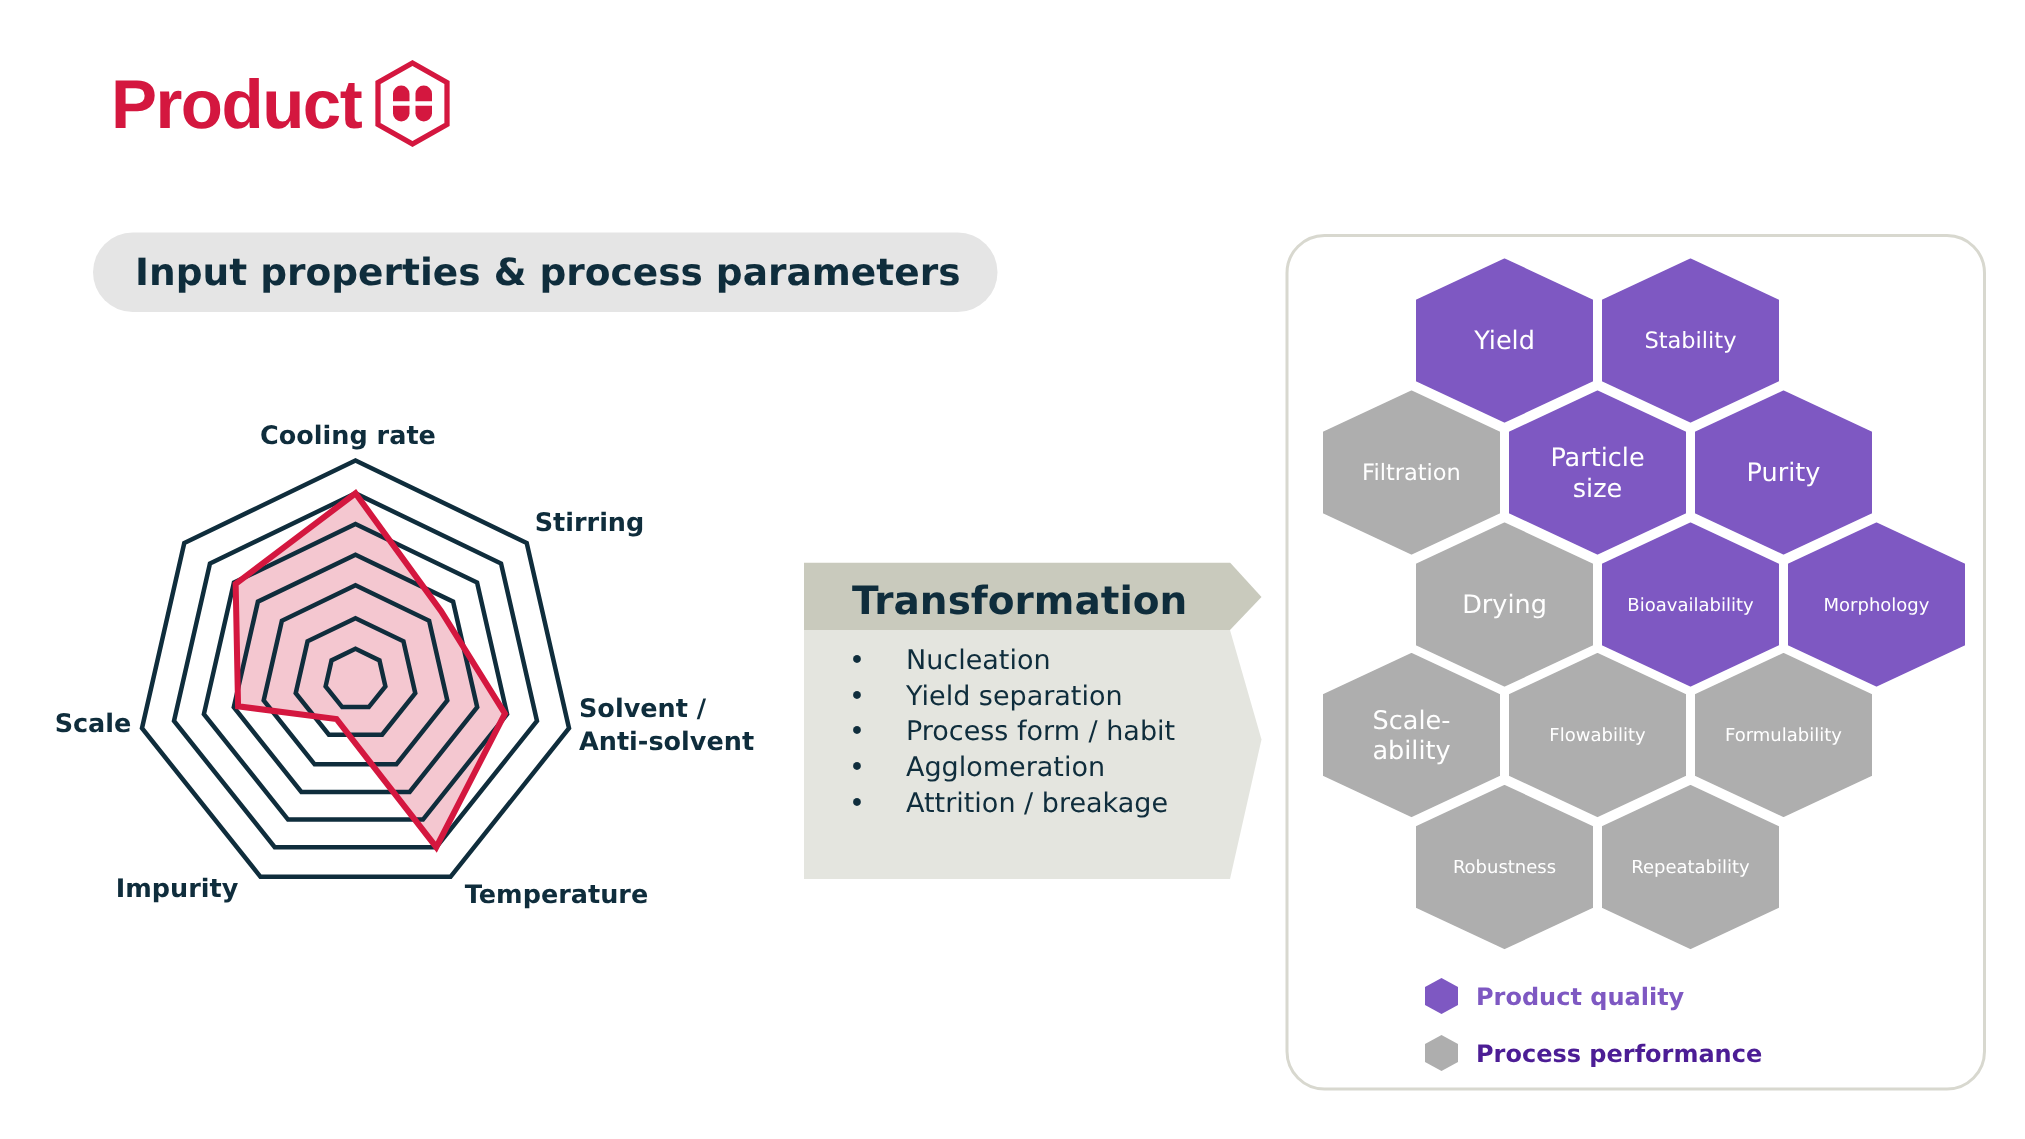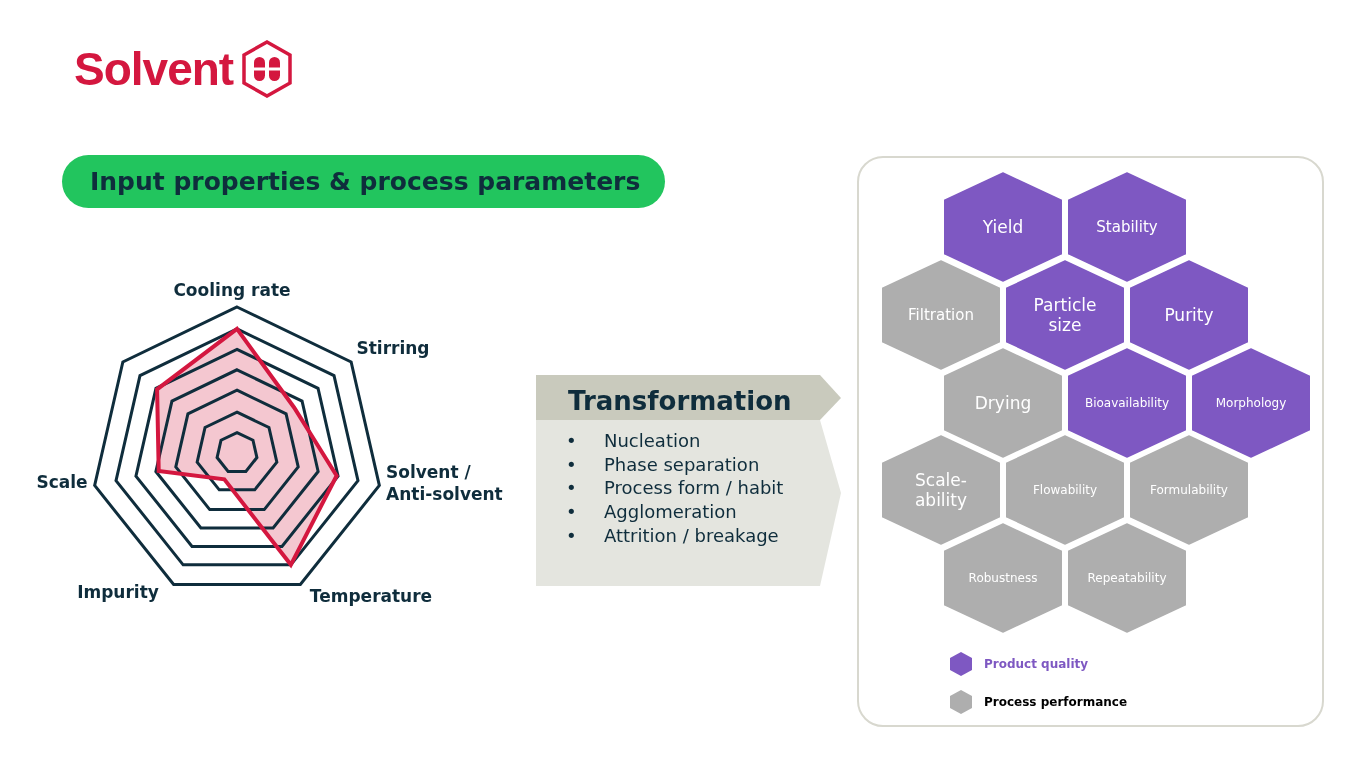--- a/index.html
+++ b/index.html
@@ -1,38 +1,38 @@
 <!DOCTYPE html>
 <html><head>
 <meta charset="utf-8">
 <style>
   html,body{margin:0;padding:0;background:#fff;}
   body{width:1350px;height:759px;position:relative;overflow:hidden;font-family:"Liberation Sans",sans-serif;}
   .logo{position:absolute;left:74px;top:40px;display:flex;align-items:center;gap:8px;}
   .logo-text{font-family:"Liberation Sans",sans-serif;font-weight:bold;font-size:46px;color:#d4173f;letter-spacing:-1px;line-height:1;}
-  .pill{position:absolute;left:62px;top:155px;width:603px;height:53px;border-radius:27px;background:#22c55e;display:flex;align-items:center;}
+  .pill{position:absolute;left:62px;top:155px;width:603px;height:53px;border-radius:27px;background:#e5e5e5;display:flex;align-items:center;}
   .pill span{margin-left:28px;font-family:"DejaVu Sans",sans-serif;font-weight:bold;font-size:25px;color:#0f2d3c;}
   #radar{position:absolute;left:0;top:260px;}
   .rlabel{font-family:"DejaVu Sans",sans-serif;font-weight:bold;font-size:17px;fill:#0f2d3c;}
   .transform{position:absolute;left:536px;top:375px;}
   .t-head{position:absolute;left:32px;top:11px;font-family:"DejaVu Sans",sans-serif;font-weight:bold;font-size:26px;color:#0f2d3c;white-space:nowrap;}
   .t-list{position:absolute;left:30px;top:54px;margin:0;padding:0;list-style:none;}
   .t-list li{font-family:"DejaVu Sans",sans-serif;font-size:18px;color:#0f2d3c;line-height:23.7px;white-space:nowrap;}
   .t-list li .b{display:inline-block;width:38px;}
   .panel{position:absolute;left:857px;top:156px;width:467px;height:571px;border:2px solid #d8d8cf;border-radius:26px;box-sizing:border-box;}
   #hexes{position:absolute;left:860px;top:160px;}
   .hl{font-family:"DejaVu Sans",sans-serif;fill:#fff;text-anchor:middle;}
   .legend{position:absolute;left:948px;display:flex;align-items:center;gap:10px;}
-  .legend span.t{font-family:"DejaVu Sans",sans-serif;font-weight:bold;font-size:12px;}
+  .legend span.t{font-family:"DejaVu Sans",sans-serif;font-weight:bold;font-size:16px;}
 </style>
 </head>
 <body>
 
 <div class="logo">
-  <span class="logo-text">Solvent</span>
+  <span class="logo-text">Product</span>
   <svg width="52" height="58" viewBox="0 0 52 58">
     <polygon points="26,2 49,15 49,43 26,56 3,43 3,15" fill="none" stroke="#d4173f" stroke-width="3.5"></polygon>
     <rect x="13" y="17" width="11" height="24" rx="5.5" fill="#d4173f"></rect>
     <rect x="28" y="17" width="11" height="24" rx="5.5" fill="#d4173f"></rect>
     <rect x="11" y="27.5" width="30" height="3" fill="#fff"></rect>
   </svg>
 </div>
 
 <div class="pill">
   <span>Input properties &amp; process parameters</span>
@@ -64,21 +64,21 @@
   </svg>
 
 <div class="transform">
   <svg width="306" height="213" style="position:absolute;left:0;top:0;">
     <polygon points="0,0 284,0 305,23 284,45 0,45" fill="#c9cabd"></polygon>
     <polygon points="0,45 284,45 305,118 284,211 0,211" fill="#e4e5df"></polygon>
   </svg>
   <div class="t-head">Transformation</div>
   <ul class="t-list">
     <li><span class="b">•</span><span>Nucleation</span></li>
-    <li><span class="b">•</span><span>Phase separation</span></li>
+    <li><span class="b">•</span><span>Yield separation</span></li>
     <li><span class="b">•</span><span>Process form / habit</span></li>
     <li><span class="b">•</span><span>Agglomeration</span></li>
     <li><span class="b">•</span><span>Attrition / breakage</span></li>
   </ul>
 </div>
 
 <div class="panel"></div>
 <svg id="hexes" width="462" height="490">
     <g>
       <polygon points="143,10 204,38.5 204,95.5 143,124 82,95.5 82,38.5" fill="#7e58c2" stroke="#fff" stroke-width="4"></polygon>
@@ -139,14 +139,14 @@
 <div class="legend" style="top:651px;">
   <svg width="26" height="26" viewBox="0 0 26 26">
       <polygon id="lg0" points="13,1 24,7 24,19 13,25 2,19 2,7" fill="#7e58c2"></polygon>
     </svg>
   <span class="t" id="lt0" style="color: rgb(126, 88, 194);">Product quality</span>
 </div>
 <div class="legend" style="top:689px;">
   <svg width="26" height="26" viewBox="0 0 26 26">
       <polygon id="lg1" points="13,1 24,7 24,19 13,25 2,19 2,7" fill="#aeaeae"></polygon>
     </svg>
-  <span class="t" id="lt1" style="color: #000000;">Process performance</span>
+  <span class="t" id="lt1" style="color: #4c1d95;">Process performance</span>
 </div>
 
 </body></html>

